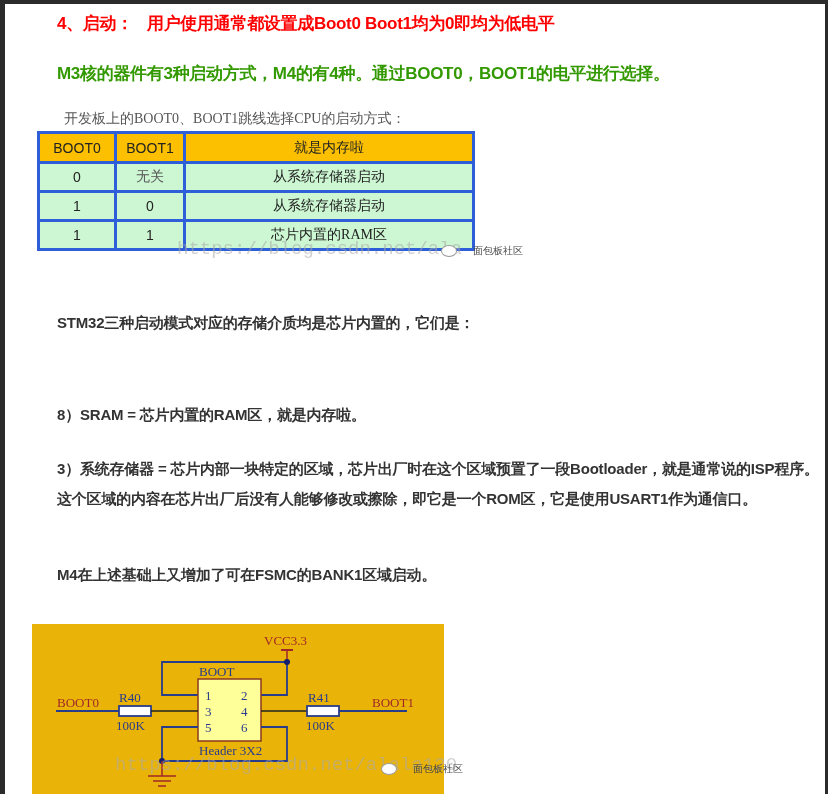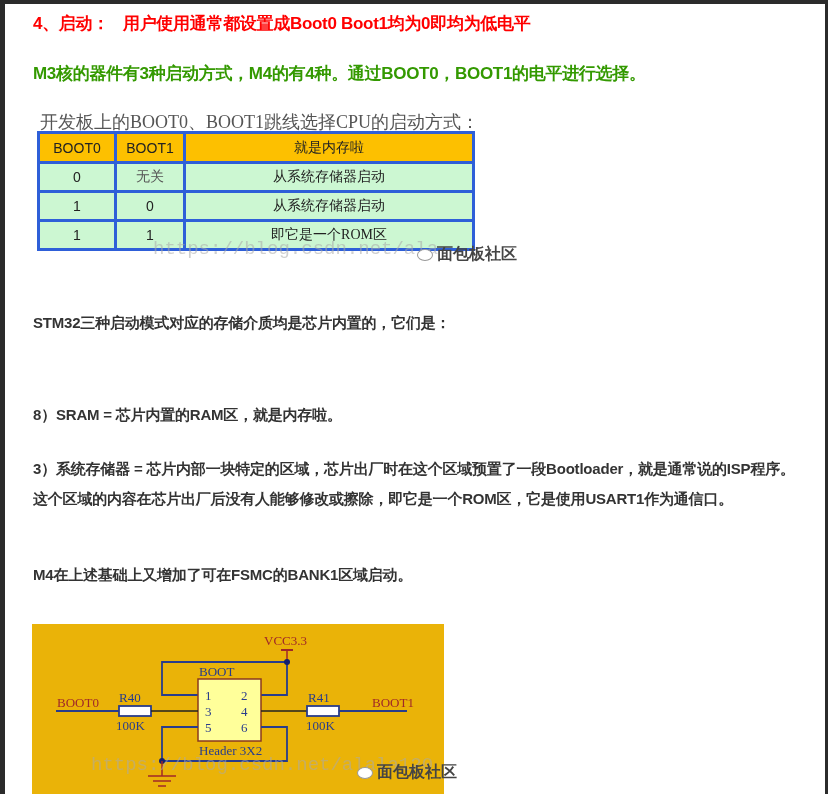--- a/index.html
+++ b/index.html
@@ -1,32 +1,32 @@
 <!DOCTYPE html>
 <html><head>
 <meta charset="utf-8">
 <style>
   html, body { margin:0; padding:0; }
   body { width:828px; height:794px; background:#2b2b2b; position:relative; overflow:hidden; font-family:"Liberation Sans", sans-serif; }
   .page { position:absolute; left:5px; top:4px; width:820px; height:790px; background:#ffffff; }
-  .abs { position:absolute; white-space:nowrap; }
+  .abs { position:absolute; white-space:nowrap;margin-left:24px; }
   .title { left:28px; top:8px; font-size:17px; font-weight:bold; color:#ff0000; letter-spacing:-0.3px; }
   .title .gap { display:inline-block; width:14px; }
   .subtitle { left:28px; top:58px; font-size:17px; font-weight:bold; color:#339900; letter-spacing:-0.3px; }
-  .caption { left:35px; top:106px; font-size:18px; color:#555; font-family:"Liberation Serif", serif; }
+  .caption { left:35px; top:106px; font-size:14px; color:#555; font-family:"Liberation Serif", serif; }
   table.boot { position:absolute; left:32px; top:127px; border-collapse:collapse; border:3px solid #2e5fd8; }
   table.boot td { border:3px solid #2e5fd8; height:26px; text-align:center; font-size:14px; padding:0; }
   table.boot tr.head td { background:#fdc000; color:#222; height:27px; }
   table.boot tr.row td { background:#ccf7d2; color:#222; }
   table.boot td.c0 { width:74px; }
   table.boot td.c1 { width:66px; }
   table.boot td.c2 { width:286px; color:#444; font-family:"Liberation Serif", serif; }
   table.boot tr.row td.c1.cn { font-family:"Liberation Serif", serif; color:#555; }
   .wm1 { left:148px; top:234px; font-family:"Liberation Mono", monospace; font-size:19px; color:rgba(170,170,170,0.55); }
-  .logo { display:inline-flex; align-items:center; gap:4px; font-size:16px; color:#444;font-weight:bold; }
+  .logo { display:inline-flex; align-items:center; gap:16px; font-size:10px; color:#444; }
   .logo .bubble { width:14px; height:10px; border-radius:50%; border:1.5px solid #999; background:#fff; display:inline-block; }
   .logo1 { left:412px; top:240px; }
   .para { left:28px; font-size:15px; font-weight:bold; color:#333; letter-spacing:-0.2px; }
   .p1 { top:310px; } .p2 { top:354px; } .p3 { top:402px; }
   .p4 { top:450px; line-height:30px; white-space:normal; width:770px; }
   .p5 { top:562px; }
   .schem { position:absolute; left:27px; top:620px; width:412px; height:186px; background:#eab308; }
   .sch-text-red { fill:#a02828; font-family:"Liberation Serif", serif; }
   .sch-text-blue { fill:#283c8c; font-family:"Liberation Serif", serif; }
   .wm2 { left:86px; top:750px; font-family:"Liberation Mono", monospace; font-size:19px; color:rgba(170,170,170,0.55); }
@@ -58,21 +58,21 @@
       <td class="c2">从系统存储器启动</td>
     </tr>
     <tr class="row">
       <td class="c0">1</td>
       <td class="c1">0</td>
       <td class="c2">从系统存储器启动</td>
     </tr>
     <tr class="row">
       <td class="c0">1</td>
       <td class="c1">1</td>
-      <td class="c2">即它是一个ROM区</td>
+      <td class="c2">芯片内置的RAM区</td>
     </tr>
   </tbody>
     </table>
 
   <div class="abs wm1">https://blog.csdn.net/ala</div>
   <div class="abs logo logo1">
     <span class="bubble"></span>
     <span>面包板社区</span>
   </div>
 

